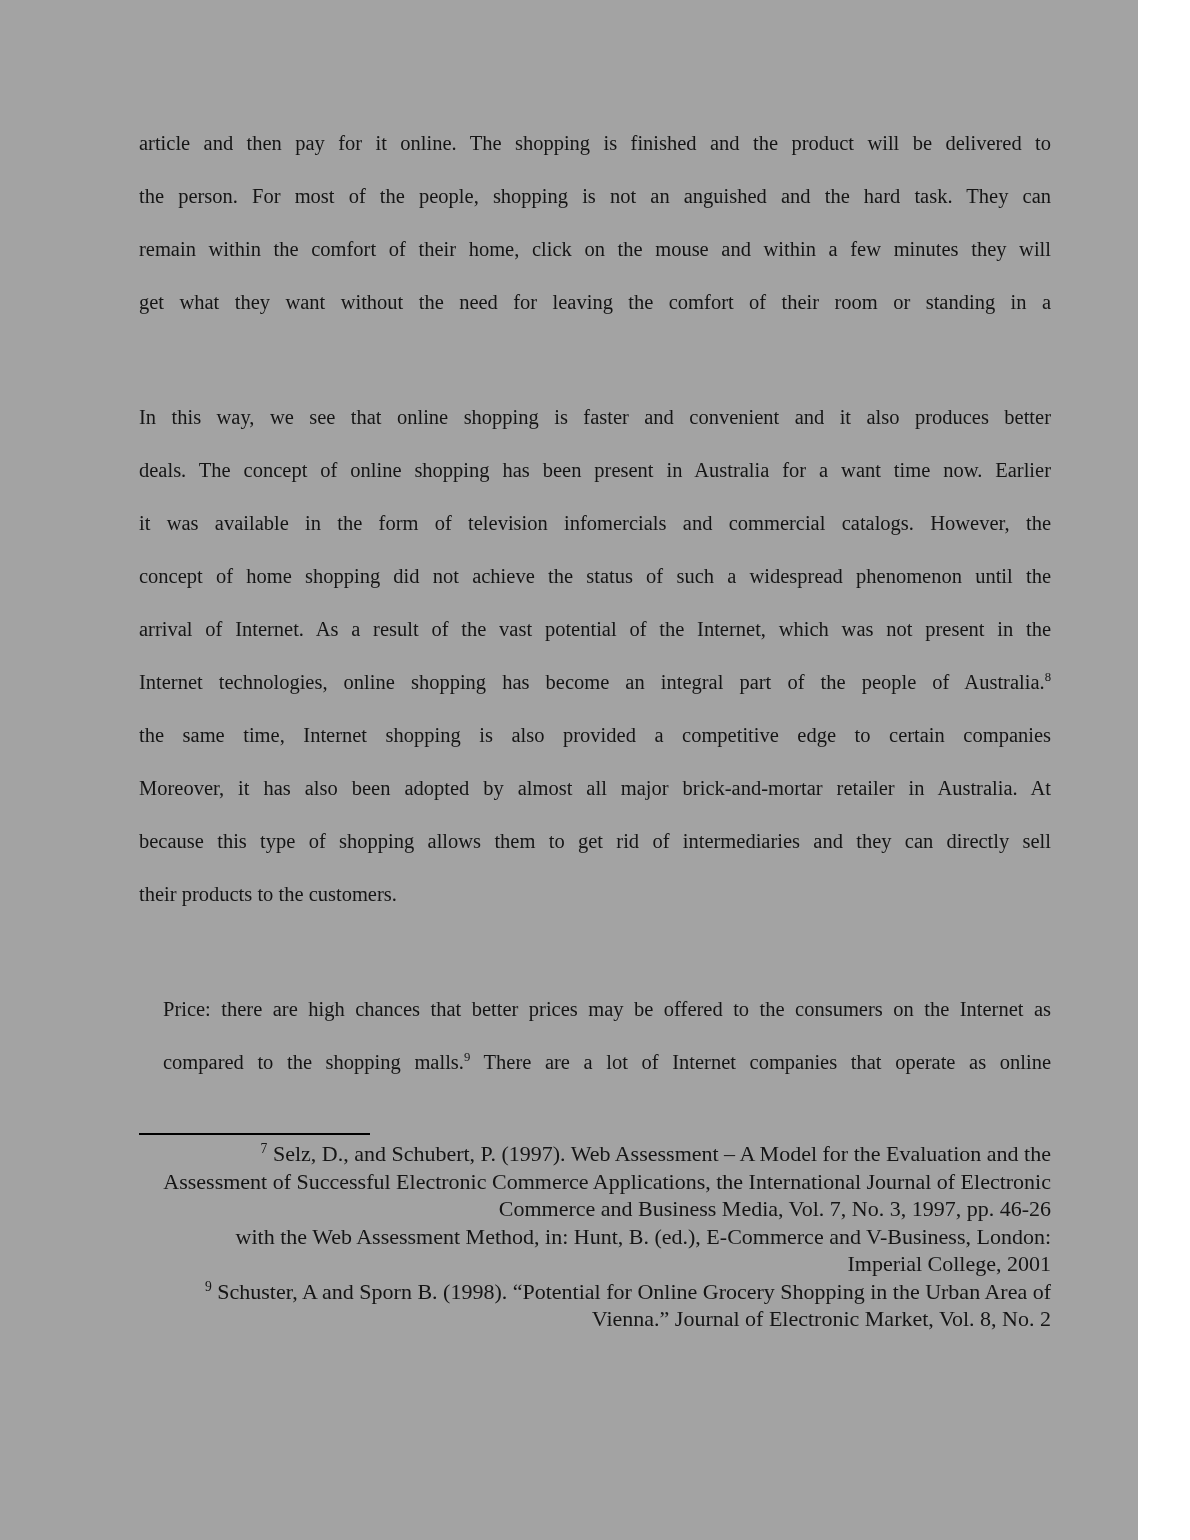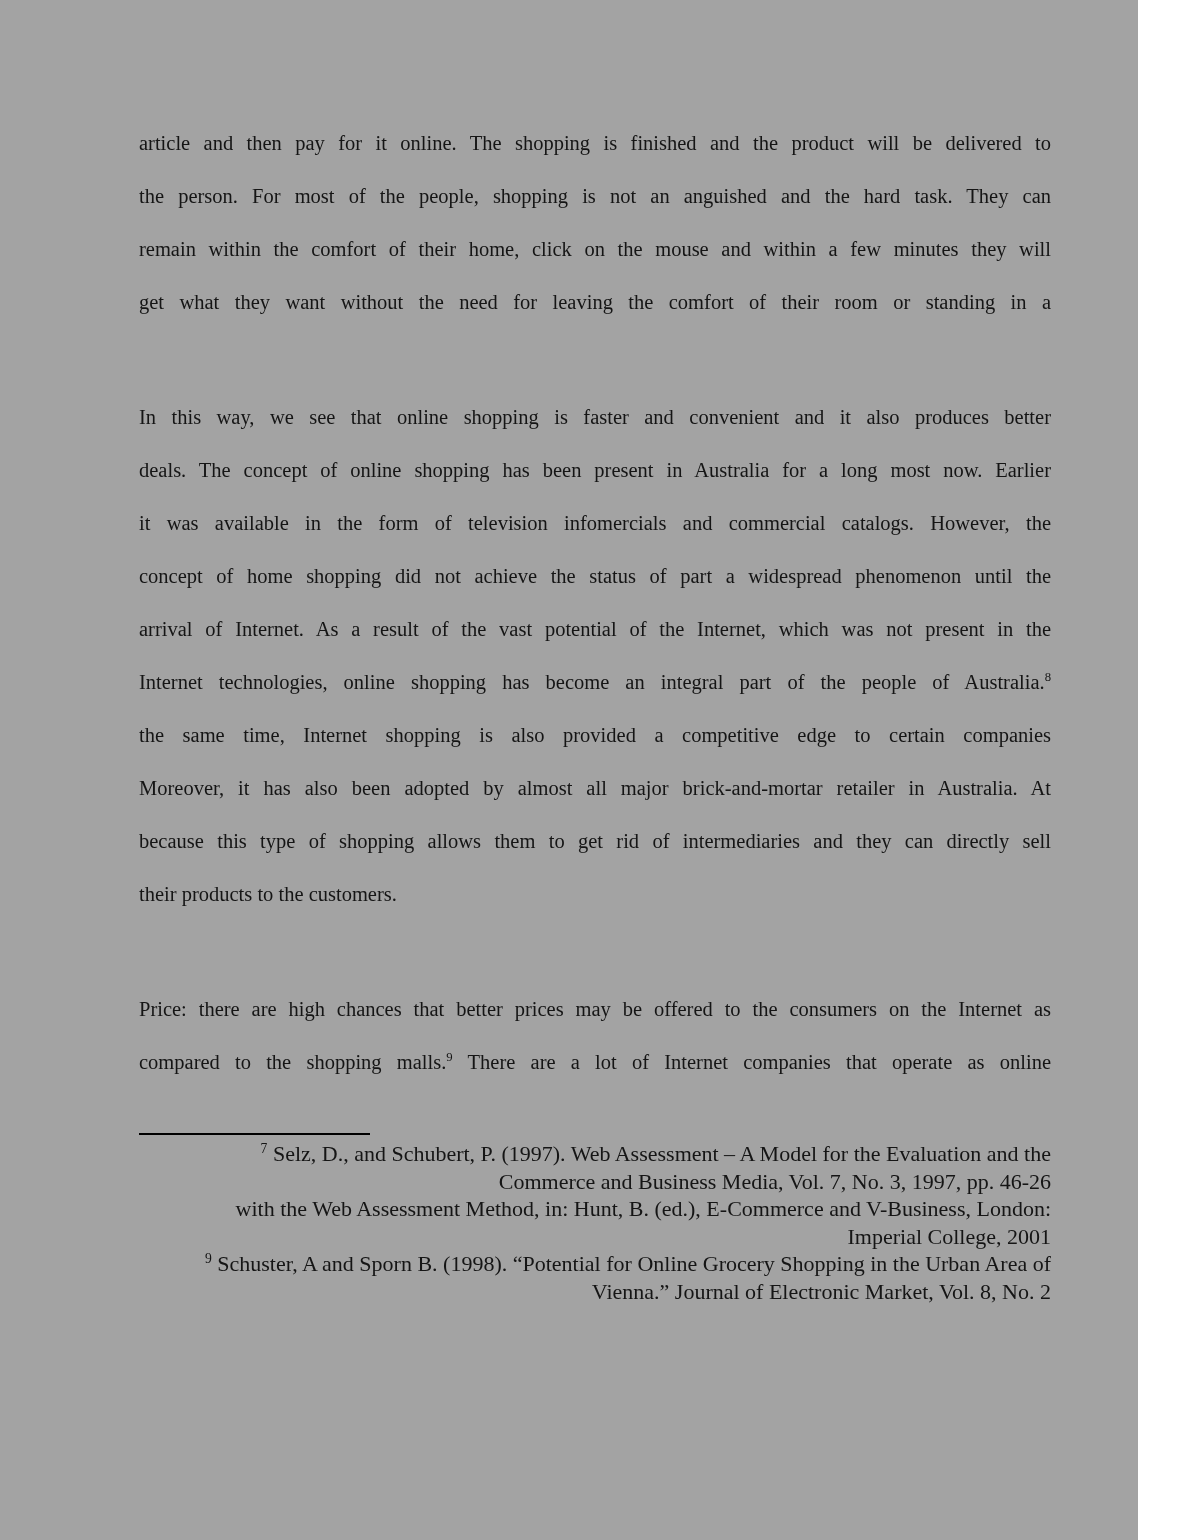--- a/index.html
+++ b/index.html
@@ -13,21 +13,21 @@
     color:#151515;
   }
   .content{
     position:absolute;
     left:139px;
     top:0;
     width:912px;
     padding-top:117px;
   }
   .paragraph{margin:0 0 62px 0;}
-  .paragraph:last-of-type{margin-bottom:0;}
+  .paragraph:last-of-type{margin-bottom:0;margin-left:24px;}
   .bline{
     font-size:20.5px;
     height:53px;
     line-height:53px;
     text-align:justify;
     text-align-last:justify;
     text-justify:inter-word;
     overflow:hidden;
     white-space:normal;
   }
@@ -60,39 +60,40 @@
   <div class="content">
     <div>
         <div class="paragraph">
           <div class="bline">article and then pay for it online. The shopping is finished and the product will be delivered to</div>
           <div class="bline">the person. For most of the people, shopping is not an anguished and the hard task. They can</div>
           <div class="bline">remain within the comfort of their home, click on the mouse and within a few minutes they will</div>
           <div class="bline">get what they want without the need for leaving the comfort of their room or standing in a</div>
         </div>
         <div class="paragraph">
           <div class="bline">In this way, we see that online shopping is faster and convenient and it also produces better</div>
-          <div class="bline">deals. The concept of online shopping has been present in Australia for a long most now. Earlier</div>
+          <div class="bline">deals. The concept of online shopping has been present in Australia for a want time now. Earlier</div>
           <div class="bline">it was available in the form of television infomercials and commercial catalogs. However, the</div>
-          <div class="bline">concept of home shopping did not achieve the status of part a widespread phenomenon until the</div>
+          <div class="bline">concept of home shopping did not achieve the status of such a widespread phenomenon until the</div>
           <div class="bline">arrival of Internet. As a result of the vast potential of the Internet, which was not present in the</div>
           <div class="bline">Internet technologies, online shopping has become an integral part of the people of Australia.<sup>8</sup></div>
           <div class="bline">the same time, Internet shopping is also provided a competitive edge to certain companies</div>
           <div class="bline">Moreover, it has also been adopted by almost all major brick-and-mortar retailer in Australia. At</div>
           <div class="bline">because this type of shopping allows them to get rid of intermediaries and they can directly sell</div>
           <div class="bline unjust">their products to the customers.</div>
         </div>
         <div class="paragraph">
           <div class="bline">Price: there are high chances that better prices may be offered to the consumers on the Internet as</div>
           <div class="bline">compared to the shopping malls.<sup>9</sup> There are a lot of Internet companies that operate as online</div>
         </div>
       </div>
     <div class="separator"></div>
     <div class="footnotes">
         <div>
           <div class="fline"><sup>7</sup> Selz, D., and Schubert, P. (1997). Web Assessment – A Model for the Evaluation and the</div>
+          <div class="fline">Assessment of Successful Electronic Commerce Applications, the International Journal of Electronic</div>
           <div class="fline">Commerce and Business Media, Vol. 7, No. 3, 1997, pp. 46-26</div>
         </div>
         <div>
           <div class="fline">with the Web Assessment Method, in: Hunt, B. (ed.), E-Commerce and V-Business, London:</div>
           <div class="fline">Imperial College, 2001</div>
         </div>
         <div>
           <div class="fline"><sup>9</sup> Schuster, A and Sporn B. (1998). “Potential for Online Grocery Shopping in the Urban Area of</div>
           <div class="fline">Vienna.” Journal of Electronic Market, Vol. 8, No. 2</div>
         </div>

